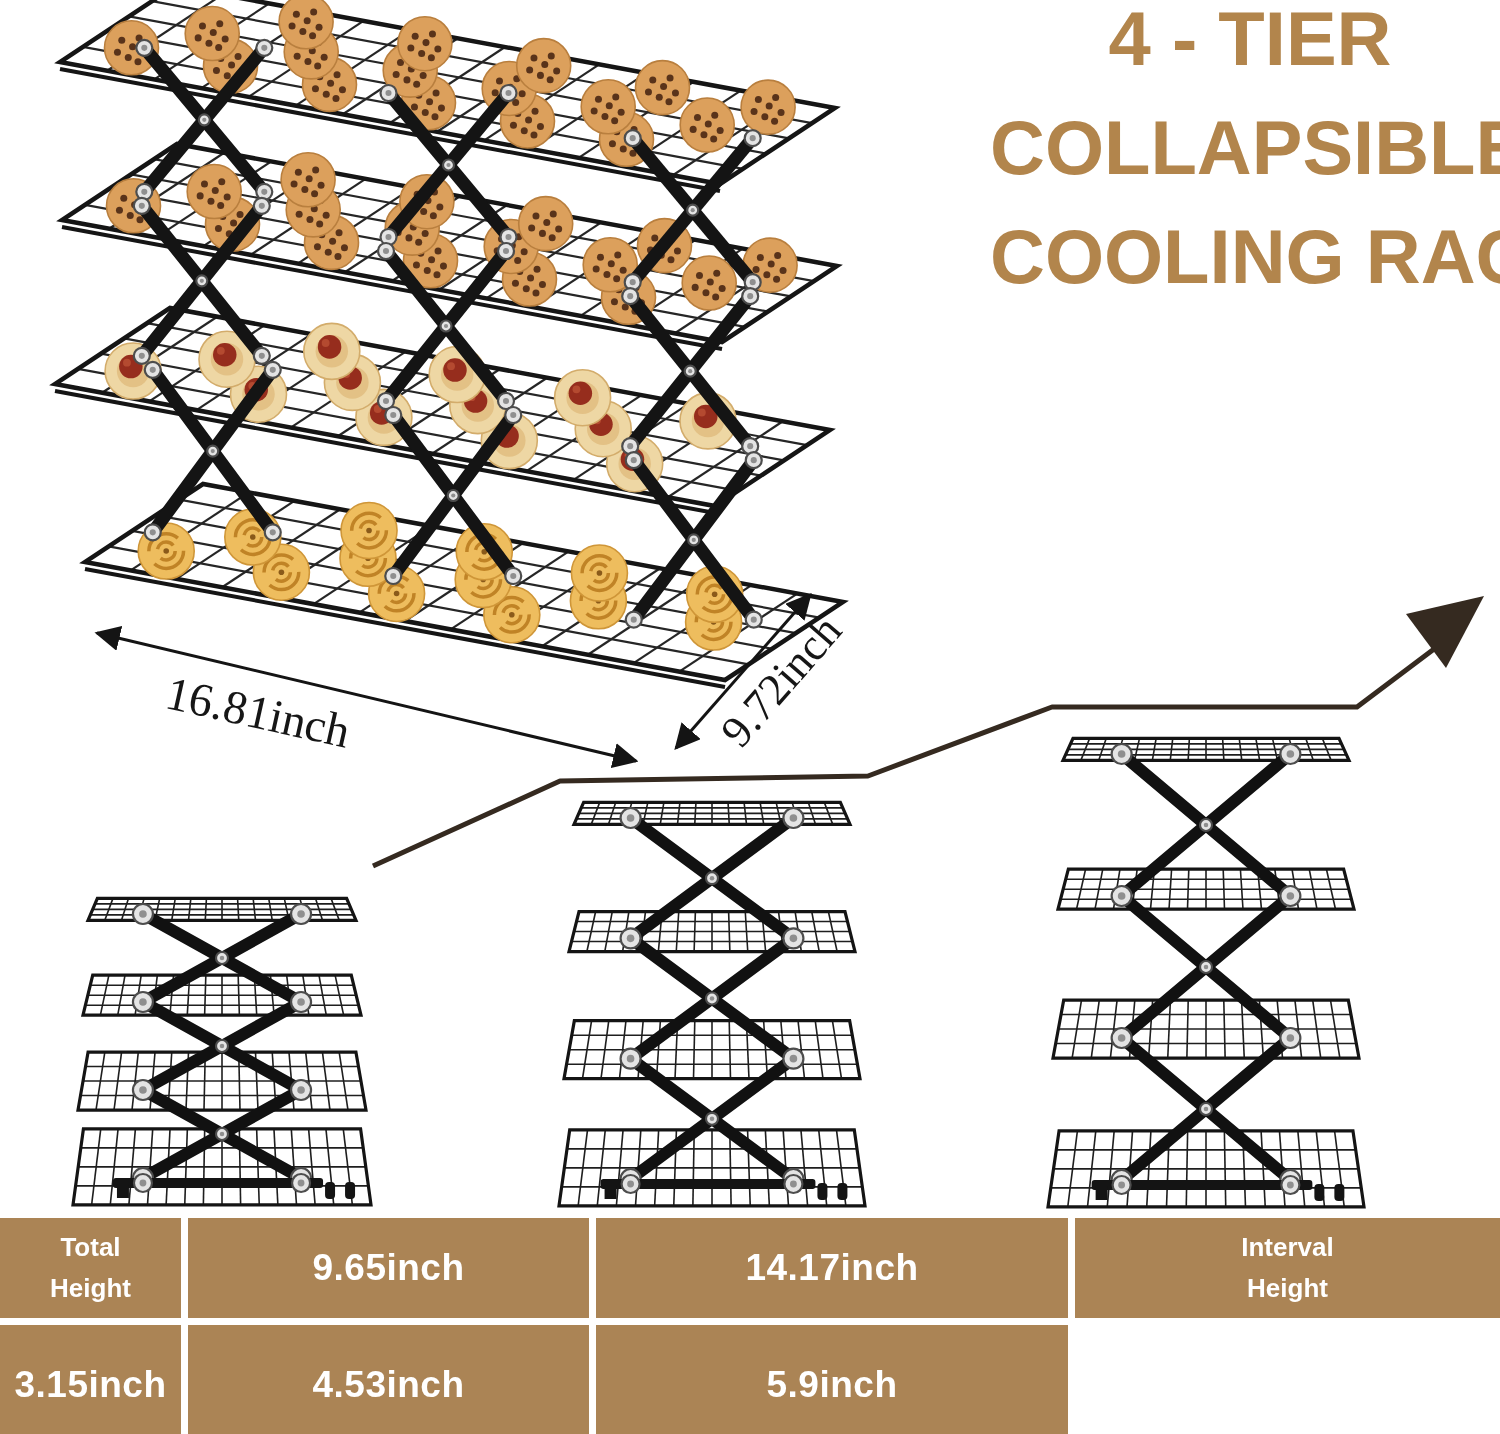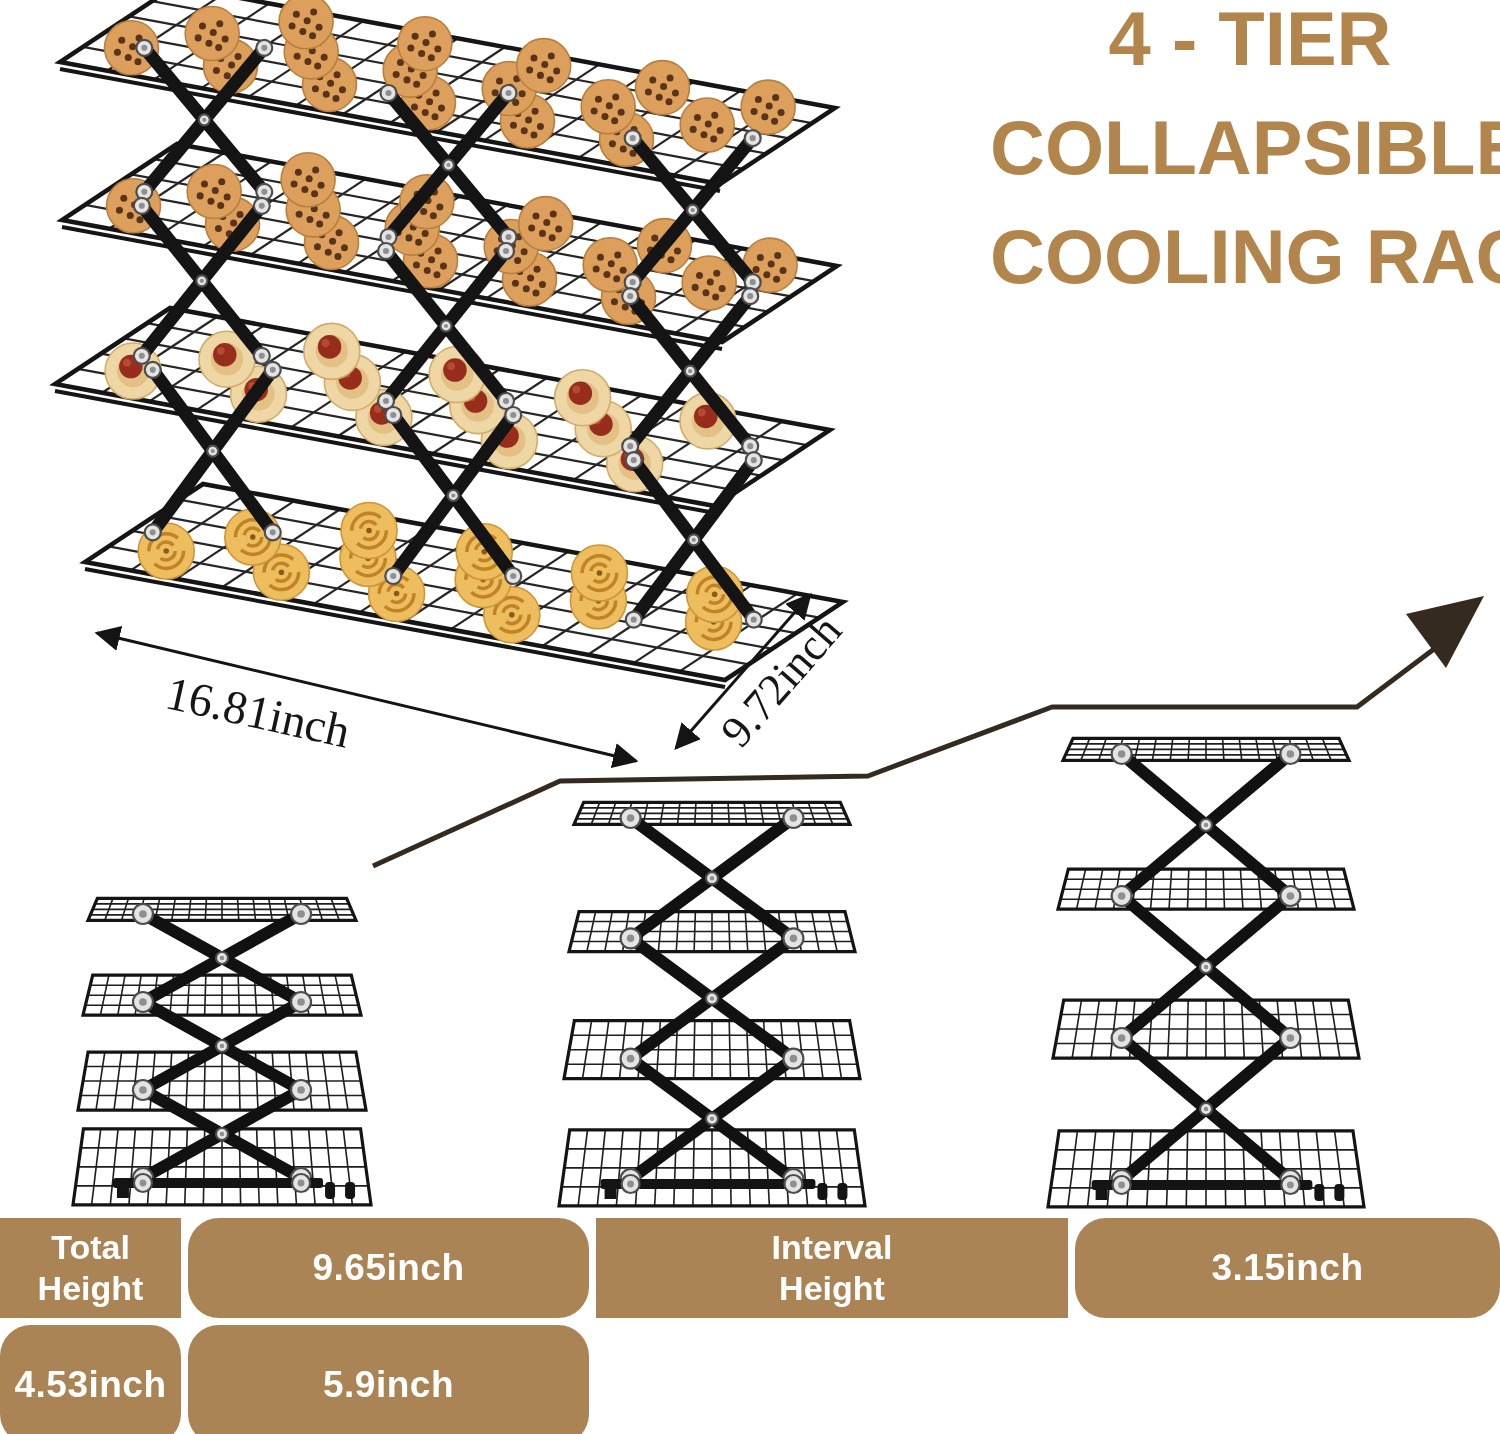--- a/index.html
+++ b/index.html
@@ -23,23 +23,23 @@
     transform:translate(-50%,-50%) rotate(-49deg);}
   .spec-table{
     position:absolute;left:0;top:1218px;width:1500px;
     display:grid;grid-template-columns:181px 401px 472px 425px;
     grid-template-rows:100px 120px;gap:7px;background:#ffffff;
   }
   .cell{
     background:#ab8455;color:#ffffff;display:flex;align-items:center;
     justify-content:center;font-weight:700;
   }
-  .cell.rowlabel{font-size:34px;line-height:41px;text-align:center;}
+  .cell.rowlabel{font-size:26px;line-height:41px;text-align:center;}
   .cell.rowlabel span{display:inline-block;max-width:132px;}
-  .cell.value{font-size:37px;letter-spacing:0.5px;border-radius:31px;}
+  .cell.value{font-size:37px;letter-spacing:0.5px;}
 </style>
 </head>
 <body>
 
 <svg id="scene" width="1500" height="1434" viewBox="0 0 1500 1434">
   <defs>
     <marker id="arrA" viewBox="0 0 10 10" refX="9" refY="5" markerWidth="8.5" markerHeight="8.5" orient="auto-start-reverse">
       <path d="M0,0 L10,5 L0,10 z" fill="#141414"></path>
     </marker>
     <linearGradient id="fadeGrad" x1="0" y1="0" x2="1" y2="0">
@@ -1068,19 +1068,20 @@
 </div>
 
 <span class="dim-label" id="dim-width">16.81inch</span>
 <span class="dim-label" id="dim-depth">9.72inch</span>
 
 <div class="spec-table">
   <div class="cell rowlabel">
     <span>Total Height</span>
   </div>
   <div class="cell value">9.65inch</div>
+  <div class="cell value">14.17inch</div>
   <div class="cell rowlabel">
     <span>Interval Height</span>
   </div>
   <div class="cell value">3.15inch</div>
   <div class="cell value">4.53inch</div>
   <div class="cell value">5.9inch</div>
 </div>
 
 </body></html>

